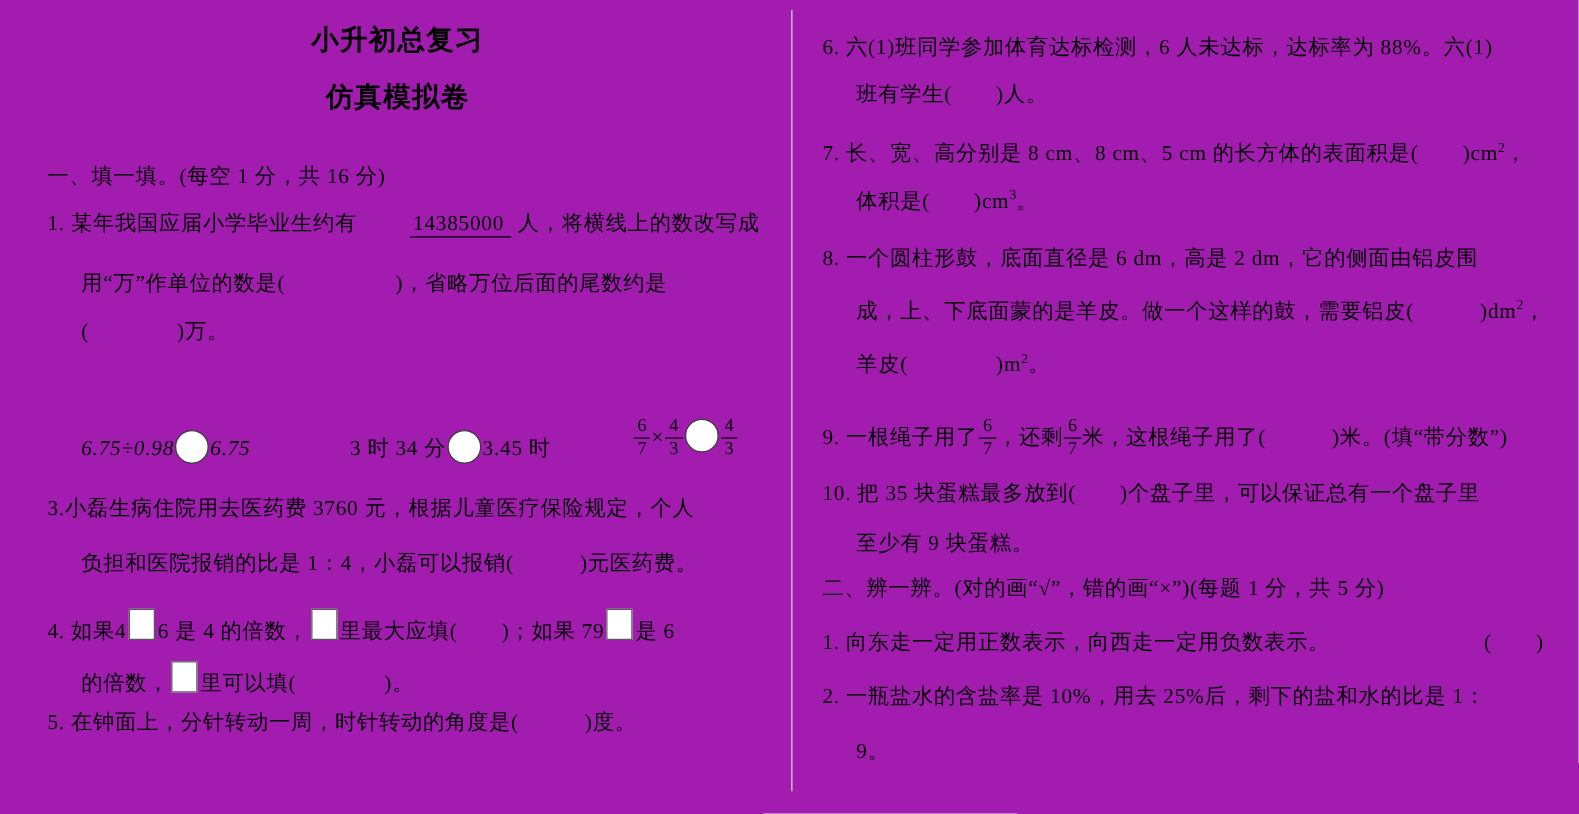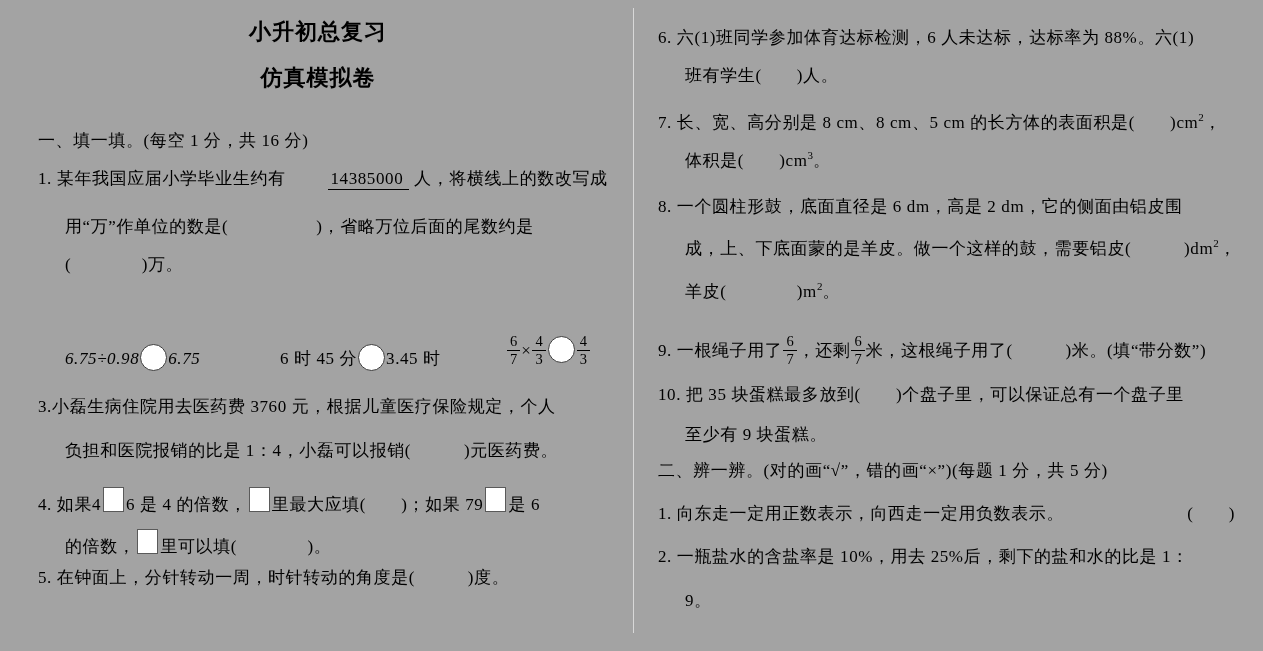--- a/index.html
+++ b/index.html
@@ -1,17 +1,17 @@
 <!DOCTYPE html>
 <html><head>
 <meta charset="utf-8">
 <style>
   html,body{margin:0;padding:0;background:#fff;}
   .page{
-    position:relative;width:1263px;height:651px;background:#a3a3a3;
+    position:relative;width:1263px;height:651px;background:#a21caf;
     overflow:hidden;color:#000;
     font-family:"Liberation Serif","DejaVu Serif",serif;
   }
   .line{
     position:absolute;white-space:nowrap;font-size:17px;line-height:1.3;
     letter-spacing:0.6px;color:#000;
   }
   .title{
     left:38px;width:560px;text-align:center;font-weight:bold;font-size:22px;
     letter-spacing:1px;
@@ -53,21 +53,21 @@
   <div class="line" style="left:38px;top:168px;">
     <span>1. 某年我国应届小学毕业生约有 </span><span class="u">14385000</span><span> 人，将横线上的数改写成</span>
   </div>
   <div class="line" style="left:65px;top:216px;">用“万”作单位的数是(　　　　　)，省略万位后面的尾数约是</div>
   <div class="line" style="left:65px;top:254px;">(　　　　)万。</div>
 
   <div class="line" style="left:65px;top:344px;font-style:italic;">
     <span>6.75÷0.98</span><span class="circ"></span><span>6.75</span>
   </div>
   <div class="line" style="left:280px;top:344px;">
-    <span>6 时 45 分</span><span class="circ"></span><span>3.45 时</span>
+    <span>3 时 34 分</span><span class="circ"></span><span>3.45 时</span>
   </div>
   <div class="line" style="left:506px;top:334px;">
     <span class="frac"><span class="fn">6</span><span class="fd">7</span></span><span>×</span><span class="frac"><span class="fn">4</span><span class="fd">3</span></span><span class="circ"></span><span class="frac"><span class="fn">4</span><span class="fd">3</span></span>
   </div>
 
   <div class="line" style="left:38px;top:396px;">3.小磊生病住院用去医药费 3760 元，根据儿童医疗保险规定，个人</div>
   <div class="line" style="left:65px;top:440px;">负担和医院报销的比是 1：4，小磊可以报销(　　　)元医药费。</div>
 
   <div class="line" style="left:38px;top:487px;">
     <span>4. 如果4</span><span class="box"></span><span>6 是 4 的倍数，</span><span class="box"></span><span>里最大应填(　　)；如果 79</span><span class="box"></span><span>是 6</span>

